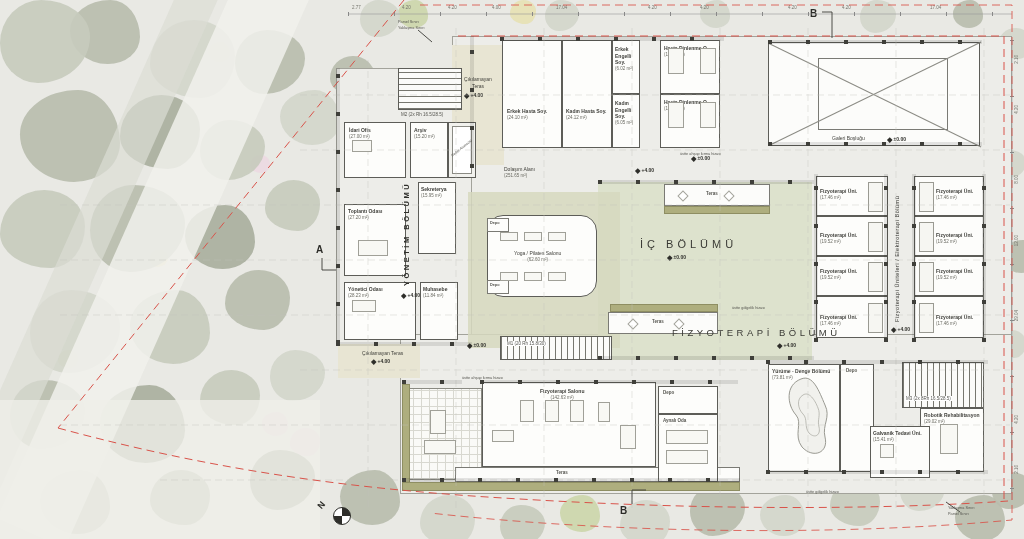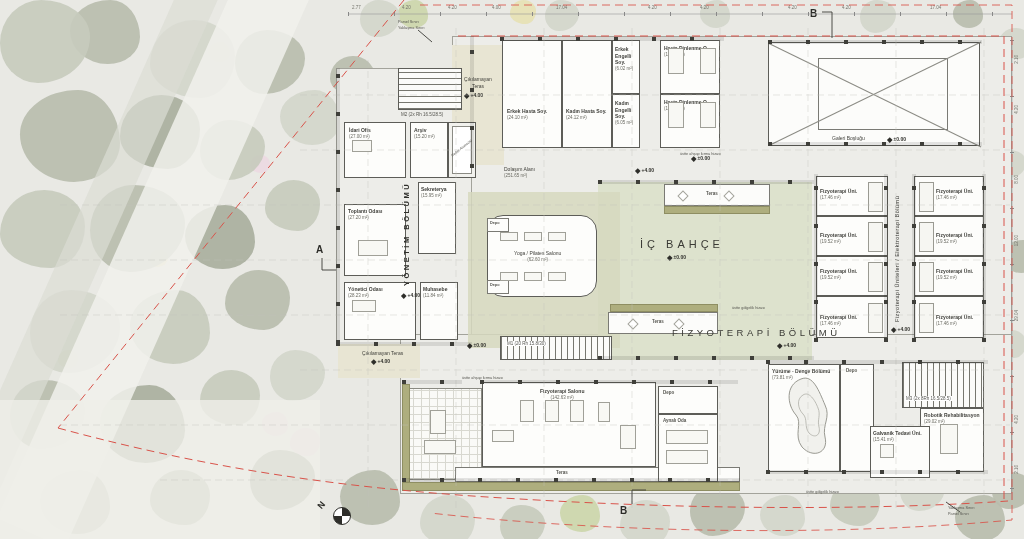--- a/index.html
+++ b/index.html
@@ -297,21 +297,21 @@
   <div class="planter" style="left:664px;top:206px;width:106px;height:8px;"></div>
 
   <div class="planter" style="left:610px;top:304px;width:108px;height:8px;"></div>
   <div class="room thin" style="left:608px;top:312px;width:110px;height:22px;background:#fcfcfa;">
     <div class="dia" style="left:20px;top:7px;"></div>
       <div class="dia" style="left:66px;top:7px;"></div>
   </div>
   <div class="tiny" style="left:652px;top:319px;font-weight:bold;"><span>Teras</span></div>
 
   <div class="title" style="left:640px;top:238px;font-size:11px;letter-spacing:4px;">
-    <span>İÇ BAHÇE</span>
+    <span>İÇ BÖLÜMÜ</span>
   </div>
   <div class="lvl" style="left:668px;top:254px;"><span>±0.00</span></div>
   <div class="lvl" style="left:636px;top:167px;"><span>+4.00</span></div>
 
   <div class="tiny" style="left:732px;top:306px;font-size:3.8px;"><span>üstte gölgelik hizası</span></div>
   <div class="tiny" style="left:680px;top:152px;font-size:3.8px;"><span>üstte ahşap kırma hizası</span></div>
   <div class="tiny" style="left:462px;top:376px;font-size:3.8px;"><span>üstte ahşap kırma hizası</span></div>
   <div class="tiny" style="left:806px;top:490px;font-size:3.8px;"><span>üstte gölgelik hizası</span></div>
 
   <div class="room" style="left:487px;top:215px;width:110px;height:82px;border-radius:16px;"></div>

